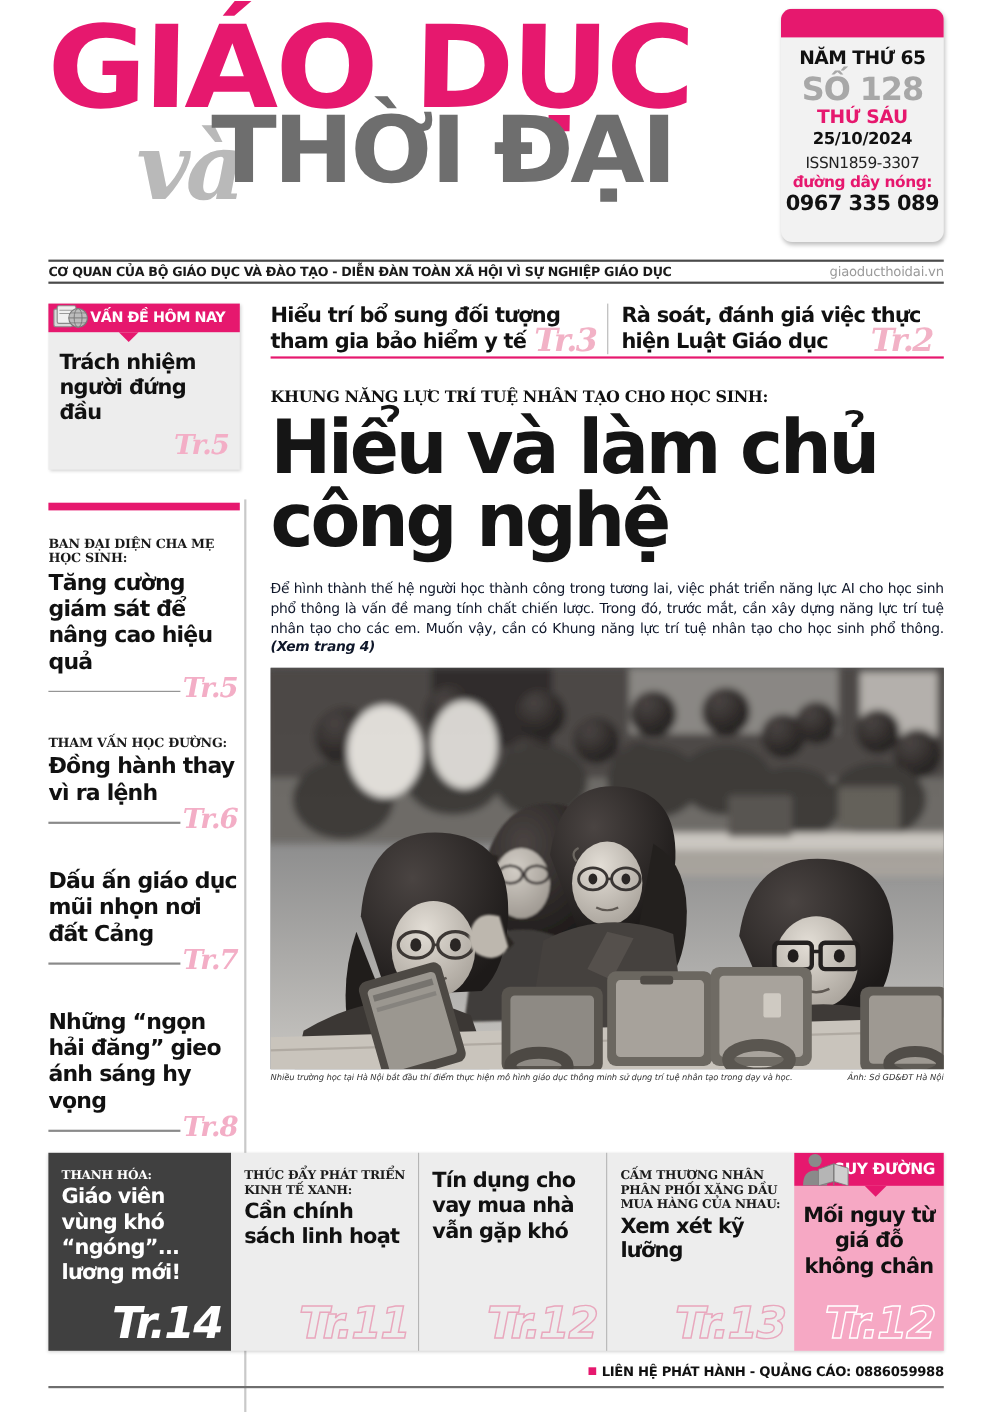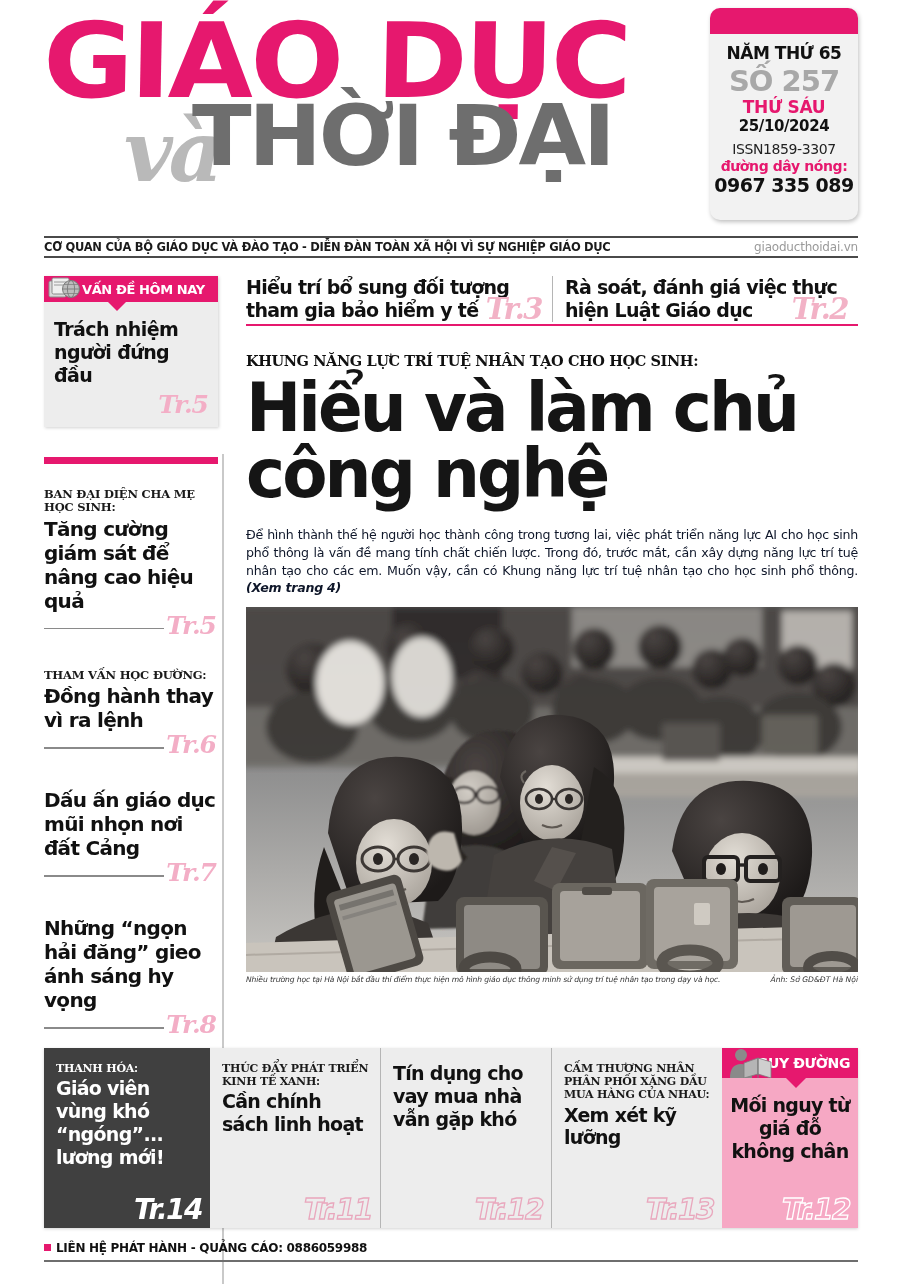--- a/index.html
+++ b/index.html
@@ -439,21 +439,21 @@
     color: #111;
     letter-spacing: -0.7px;
   }
   .bcell.gray .b-title { color: #ffffff; }
   .b-tr {
     position: absolute;
     right: 8px; bottom: 2px;
     font-family: "DejaVu Sans", sans-serif;
     font-style: italic;
     font-weight: 700;
-    font-size: 28px;
+    font-size: 40px;
     letter-spacing: -1.5px;
     color: #ededed;
     -webkit-text-stroke: 1.3px #e9a7bd;
   }
   .bcell.gray .b-tr {
     color: #ffffff;
     -webkit-text-stroke: 0;
   }
   .bcell.pink .b-tr {
     color: #f6a8c4;
@@ -496,21 +496,21 @@
     letter-spacing: -0.7px;
   }
 
   
   .footer {
     position: absolute;
     left: 44px; top: 1238px;
     width: 814px;
     border-bottom: 2px solid #6e6e6e;
     padding-bottom: 4px;
-    text-align: left;
+    text-align: right;
   }
   .footer-text {
     font-family: "DejaVu Sans", sans-serif;
     font-weight: 700;
     font-size: 12px;
     color: #111;
     letter-spacing: -0.3px;
   }
   .footer-bullet {
     display: inline-block;
@@ -530,21 +530,21 @@
       <div class="logo-line1">GIÁO DỤC</div>
       <div class="logo-line2">
         <span class="logo-va">và</span>
         <span class="logo-thoidai">THỜI ĐẠI</span>
       </div>
     </div>
 
     <div class="infobox">
       <div class="infobox-top"></div>
       <div class="ib-year">NĂM THỨ 65</div>
-      <div class="ib-num">SỐ 257</div>
+      <div class="ib-num">SỐ 128</div>
       <div class="ib-day">THỨ SÁU</div>
       <div class="ib-date">25/10/2024</div>
       <div class="ib-issn">ISSN1859-3307</div>
       <div class="ib-hot">đường dây nóng:</div>
       <div class="ib-phone">0967 335 089</div>
     </div>
 
     <div class="tagline-row">
       <div class="tagline">CƠ QUAN CỦA BỘ GIÁO DỤC VÀ ĐÀO TẠO - DIỄN ĐÀN TOÀN XÃ HỘI VÌ SỰ NGHIỆP GIÁO DỤC</div>
       <div class="site">giaoducthoidai.vn</div>

